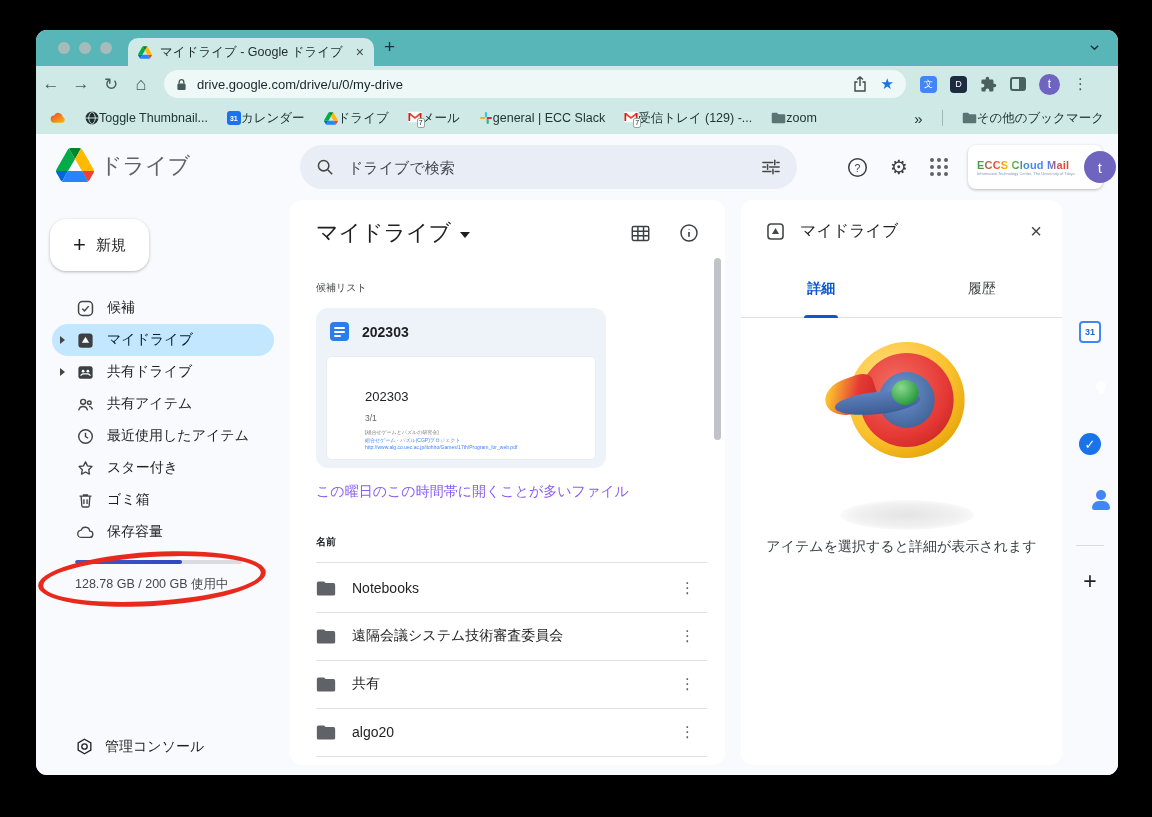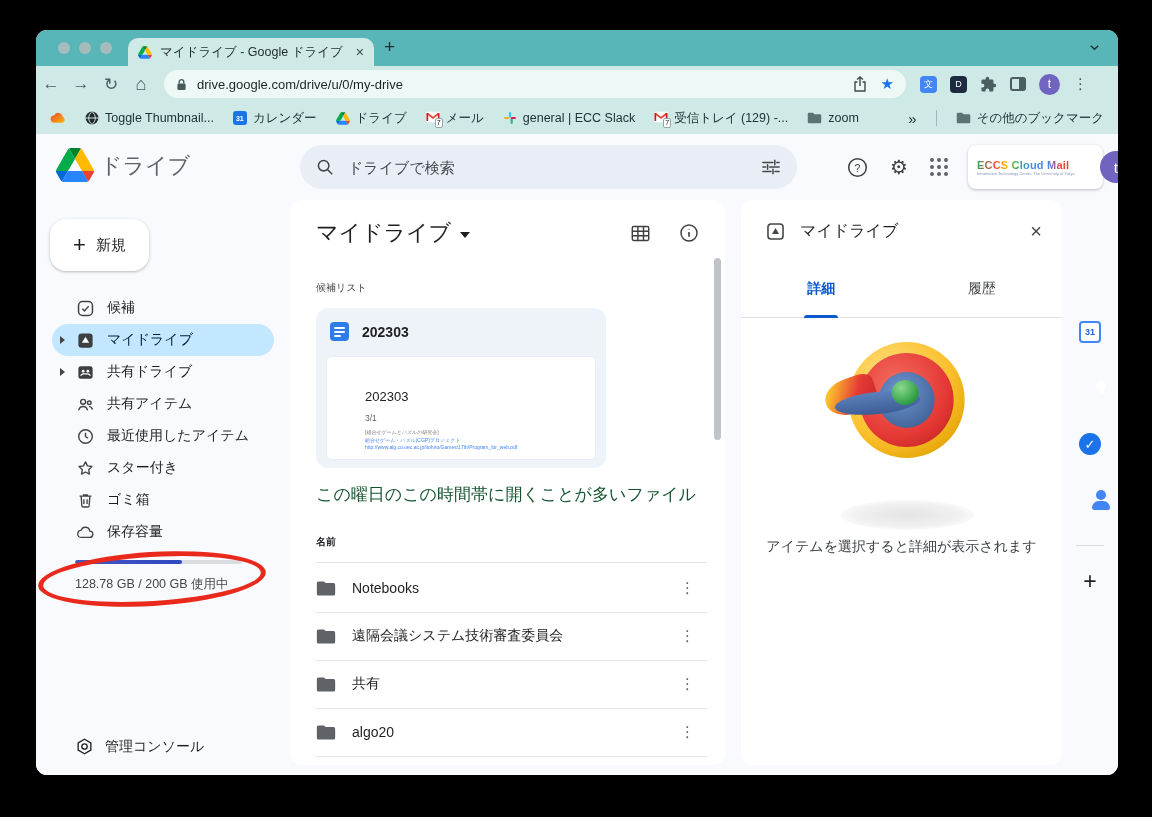--- a/index.html
+++ b/index.html
@@ -33,21 +33,21 @@
   .sq-ic { width:17px; height:17px; border-radius:4px; display:flex; align-items:center; justify-content:center; font-size:9px; color:#fff; }
   .sq-translate { background:#4285f4; }
   .sq-ext { background:#1c2b40; }
   .sidepanel-ic { width:16px; height:14px; border:2px solid #4a5f5f; border-radius:3px; position:relative; }
   .sidepanel-ic i { position:absolute; right:0; top:0; bottom:0; width:5px; background:#4a5f5f; }
   .avatar-sm { width:21px; height:21px; border-radius:50%; background:#6f65c0; color:#fff; font-size:12px; display:flex; align-items:center; justify-content:center; }
   .kebab { color:#4a5f5f; font-size:15px; }
   .kebab::before{ content:"\22EE"; }
 
   .bookmarks { position:absolute; left:0; top:72px; width:100%; height:32px; background:#cfe9e6; display:flex; align-items:center; padding:0 14px; gap:19px; font-size:12.5px; color:#203535; }
-  .bm { display:flex; align-items:center; gap:6px; white-space:nowrap; }
+  .bm { display:flex; align-items:center; white-space:nowrap; }
   .bm-spacer { flex:1; }
   .bm-more::before { content:"\00BB"; font-size:15px; color:#203535; }
   .bm-divider { width:1px; height:16px; background:#9db9b7; }
   .fav { width:14px; height:14px; flex:none; position:relative; }
   .fav-cal { background:#1a73e8; border-radius:3px; color:#fff; font-size:7px; font-weight:bold; display:flex; align-items:center; justify-content:center; }
   .badge7 { position:absolute; right:-3px; bottom:-3px; background:#fff; border:1px solid #90a8a6; color:#222; font-size:7px; line-height:8px; padding:0 1px; border-radius:2px; }
   .folder-fav svg { display:block; }
 
   
   .app { position:absolute; left:0; top:104px; width:100%; height:641px; background:#f8fafd; }
@@ -55,21 +55,21 @@
   .dlogo { position:absolute; left:20px; top:14px; }
   .dlogo-text { position:absolute; left:64px; top:17px; font-size:22px; color:#5f6368; }
   .searchbar { position:absolute; left:264px; top:11px; width:497px; height:44px; background:#e9eef6; border-radius:22px; display:flex; align-items:center; padding:0 16px; gap:14px; }
   .searchbar input { border:0; outline:0; background:transparent; font-size:15px; color:#1f1f1f; flex:1; font-family:inherit; }
   .searchbar input::placeholder { color:#434a50; opacity:1; }
   .hicons { position:absolute; right:170px; top:11px; height:44px; display:flex; align-items:center; gap:22px; }
   .gear-ic { font-size:20px; color:#3c4043; }
   .gear-ic::before{ content:"\2699"; }
   .appsgrid { display:grid; grid-template-columns:repeat(3,4px); grid-template-rows:repeat(3,4px); gap:3px; }
   .appsgrid i { width:4px; height:4px; border-radius:50%; background:#5f6368; }
-  .eccs-card { position:absolute; right:15px; top:11px; width:135px; height:44px; background:#fff; border-radius:8px; box-shadow:0 1px 3px rgba(0,0,0,.25); display:flex; align-items:center; padding:0 5px 0 9px; gap:25px; }
+  .eccs-card { position:absolute; right:15px; top:11px; width:135px; height:44px; background:#fff; border-radius:8px; box-shadow:0 1px 3px rgba(0,0,0,.25); display:flex; align-items:center; padding:0 5px 0 9px; gap:9px; }
   .eccs-txt { display:flex; flex-direction:column; }
   .eccs-line1 { font-size:11px; font-weight:bold; letter-spacing:.2px; background:linear-gradient(90deg,#34a853 0%,#ea4335 18%,#fbbc04 30%,#34a853 40%,#4285f4 55%,#4285f4 72%,#ea4335 85%,#ea4335 100%); -webkit-background-clip:text; background-clip:text; color:transparent; white-space:nowrap; }
   .eccs-line2 { font-size:4px; color:#8a9ab5; white-space:nowrap; }
   .avatar-lg { width:32px; height:32px; border-radius:50%; background:#6f65c0; color:#fff; font-size:15px; display:flex; align-items:center; justify-content:center; flex:none; }
 
   
   .sidebar { position:absolute; left:0; top:66px; width:254px; bottom:0; }
   .newbtn { position:absolute; left:14px; top:19px; width:99px; height:52px; background:#fff; border-radius:16px; box-shadow:0 1px 3px rgba(60,64,67,.35); display:flex; align-items:center; justify-content:center; gap:10px; font-size:15px; color:#1f1f1f; }
   .newbtn .plus::before{ content:"+"; font-size:22px; font-weight:400; color:#1f1f1f; }
   .nav { position:absolute; left:16px; top:92px; width:222px;text-align:right; }
@@ -94,21 +94,21 @@
   .sug-head { position:absolute; left:14px; top:14px; display:flex; align-items:center; gap:13px; }
   .docs-ic { width:19px; height:19px; background:#2b7de9; border-radius:4px; display:flex; flex-direction:column; justify-content:center; gap:2px; padding:0 4px; }
   .docs-ic i { height:2px; background:#fff; border-radius:1px; }
   .docs-ic i:last-child { width:60%; }
   .sug-name { font-size:14px; color:#1f1f1f; font-weight:bold; }
   .sug-preview { position:absolute; left:10px; top:48px; width:270px; height:104px; background:#fff; border-radius:5px; border:1px solid #e8ecf3; padding:32px 0 0 38px; }
   .pv-title { font-size:13px; color:#202124; }
   .pv-sub { font-size:8.5px; color:#5f6368; margin-top:9px; }
   .pv-tiny { font-size:5px; color:#777; margin-top:6px; white-space:nowrap; overflow:hidden; }
   .pv-link { font-size:5px; color:#4285f4; text-decoration:underline; margin-top:1.5px; white-space:nowrap; overflow:hidden; }
-  .sug-caption { position:absolute; left:26px; top:283px; font-size:17px; color:#14532d; }
+  .sug-caption { position:absolute; left:26px; top:283px; font-size:14px; color:#8b5cf6; }
   .list-header { position:absolute; left:26px; top:335px; font-size:10px; color:#202124; font-weight:bold; }
   .list-divider { position:absolute; left:26px; right:18px; height:1px; background:#e1e3e6; }
   .file-row { position:absolute; left:26px; right:18px; height:48px; display:flex; align-items:center; gap:16px; }
   .file-name { font-size:14px; color:#1f1f1f; flex:1; }
   .row-kebab { color:#5f6368; font-size:15px; padding-right:12px; }
   .row-kebab::before{ content:"\22EE"; }
   .mscroll { position:absolute; right:4px; top:58px; width:7px; height:182px; background:#c0c4c9; border-radius:4px; }
 
   
   .details { position:absolute; left:705px; top:66px; width:321px; height:565px; background:#fff; border-radius:12px; }

